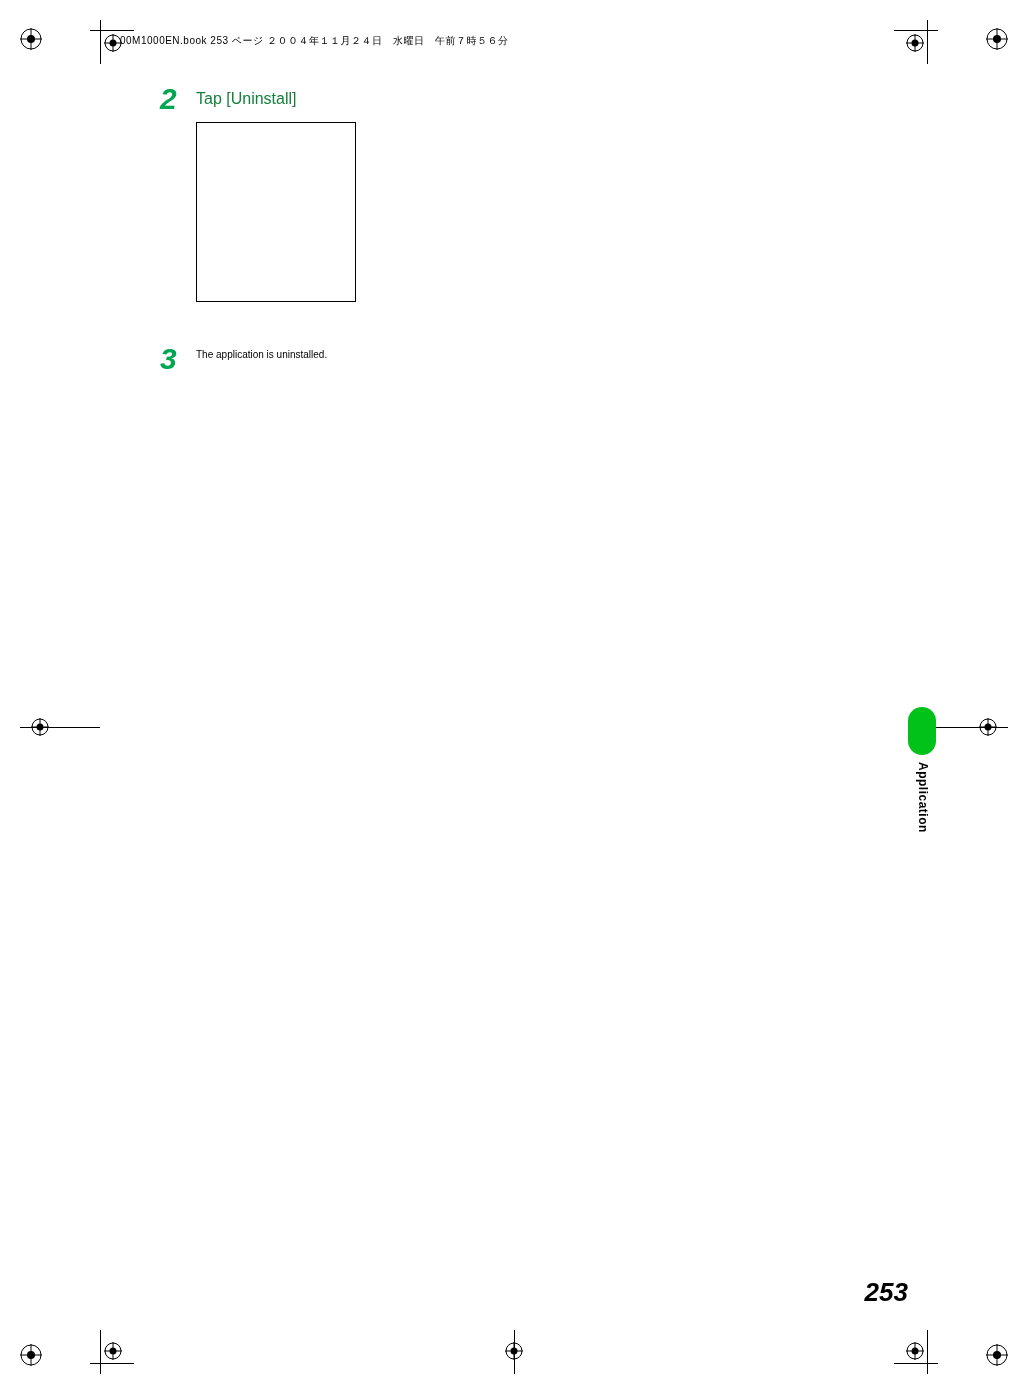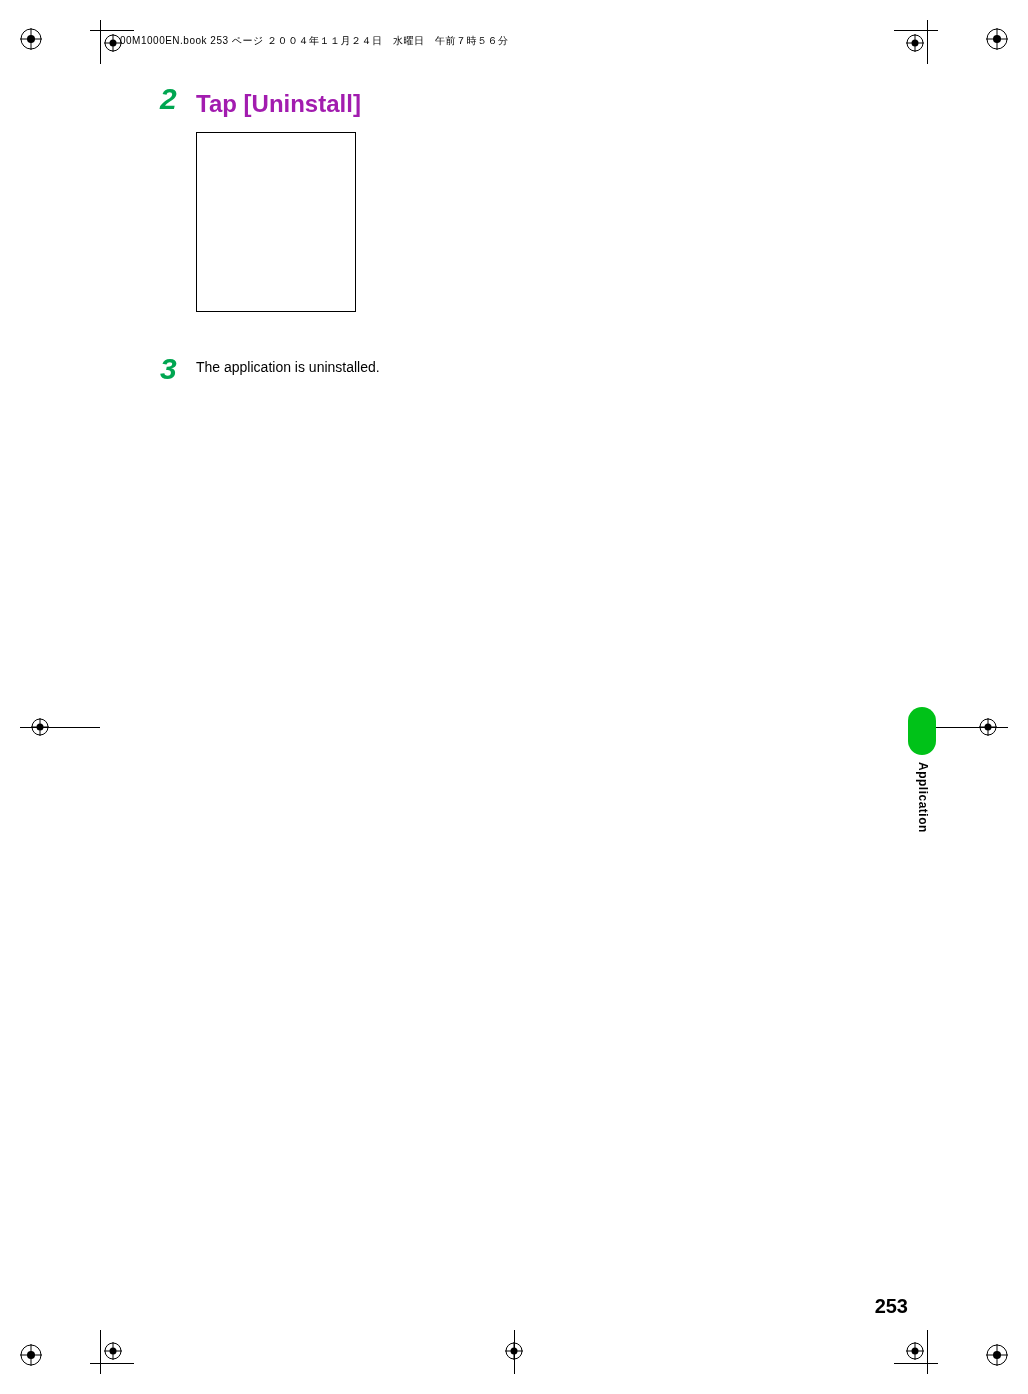--- a/index.html
+++ b/index.html
@@ -34,28 +34,28 @@
       font-weight:bold;
       font-style:italic;
       color:#00a651;
       width:36px;
       flex:none;
       line-height:1;
       margin-top:-4px;
     }
     .step-body { flex:1; }
     .step-title {
-      font-size:24px;
-      font-weight:bold;
-      color:#a21caf;
+      font-size:16px;
+      font-weight:normal;
+      color:#15803d;
       line-height:1.35;
       margin-bottom:12px;
     }
     .step-text {
-      font-size:14px;
+      font-size:10px;
       color:#000;
       line-height:1.4;
     }
     .placeholder-img {
       width:160px;
       height:180px;
       border:1px solid #000;
       background:#fff;
       margin:4px 0 28px 0;
     }
@@ -76,24 +76,25 @@
       font-size:12px;
       font-weight:bold;
       color:#000;
       writing-mode:vertical-rl;
       text-orientation:mixed;
       letter-spacing:.5px;
     }
 
     .page-number {
       position:absolute;
-      bottom:76px;
+      bottom:86px;
       right:120px;
-      font-size:20px;
+      font-size:26px;
       font-weight:bold;
+      font-style:italic;
     }
   </style>
 </head>
 <body>
 
 <svg class="regmark" style="top:28px;left:20px" viewBox="0 0 22 22">
     <circle cx="11" cy="11" r="10" fill="none" stroke="#000" stroke-width="1"></circle>
     <circle cx="11" cy="11" r="4" fill="#000"></circle>
     <line x1="11" y1="0" x2="11" y2="22" stroke="#000"></line>
     <line x1="0" y1="11" x2="22" y2="11" stroke="#000"></line>

